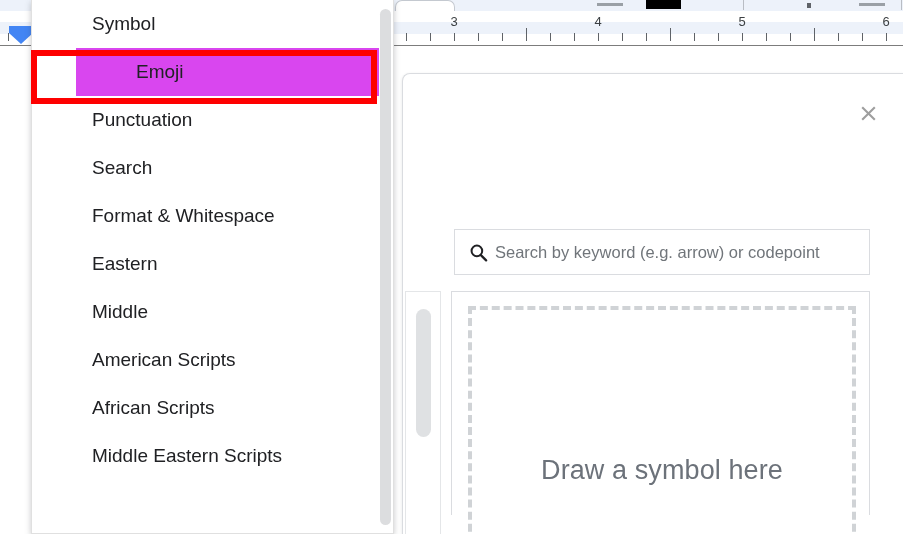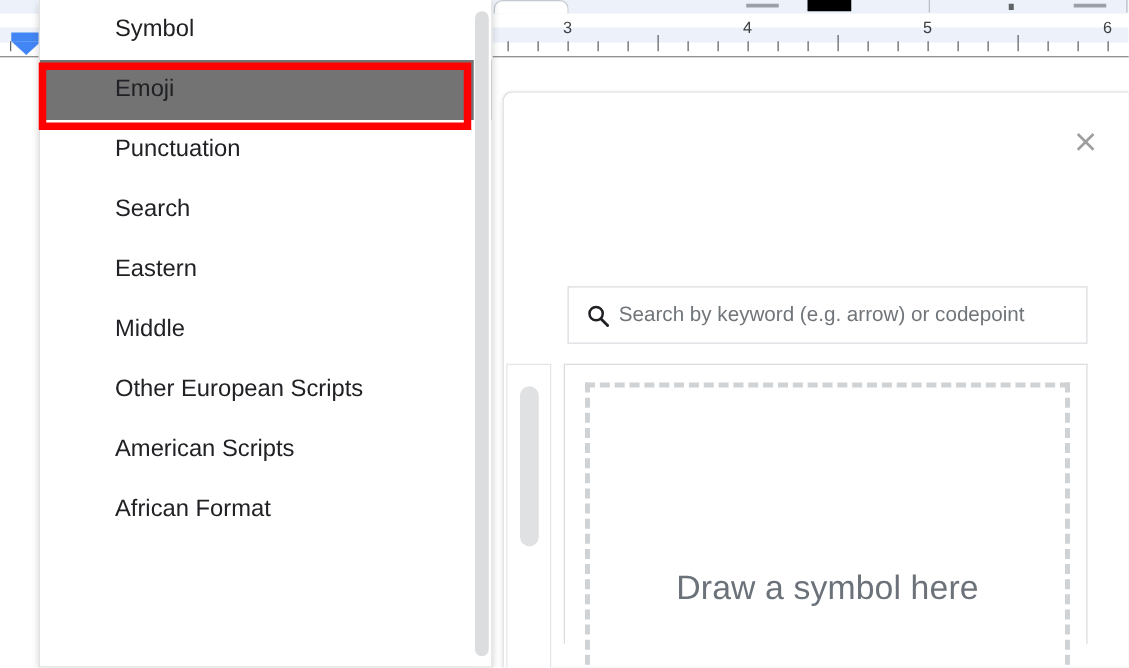--- a/index.html
+++ b/index.html
@@ -287,21 +287,22 @@
     line-height: 48px;
     padding-left: 60px;
     font-size: 19px;
     color: #202124;
     font-family: "Liberation Sans", sans-serif;
     white-space: nowrap;
     cursor: pointer;
     box-sizing: border-box;
   }
   .category-item.selected {
-    background: #737373;
+    background: #d946ef;
+    margin-left: 44px;
   }
 
   #dropdown-scrollbar-track {
     position: absolute;
     right: 0px;
     top: 0;
     width: 14px;
     height: 534px;
     background: #ffffff;
   }
@@ -416,25 +417,26 @@
     </div>
   </div>
 </div>
 
 <div id="category-dropdown">
   <ul id="category-list">
     <li class="category-item">Symbol</li>
     <li class="category-item selected">Emoji</li>
     <li class="category-item">Punctuation</li>
     <li class="category-item">Search</li>
+    <li class="category-item">Format &amp; Whitespace</li>
     <li class="category-item">Eastern</li>
     <li class="category-item">Middle</li>
-    <li class="category-item">Other European Scripts</li>
     <li class="category-item">American Scripts</li>
-    <li class="category-item">African Format</li>
+    <li class="category-item">African Scripts</li>
+    <li class="category-item">Middle Eastern Scripts</li>
   </ul>
 
   <div id="dropdown-scrollbar-track">
     <div id="dropdown-scrollbar-thumb"></div>
   </div>
 </div>
 
 <div id="annotation-highlight"></div>
 
 </body></html>

